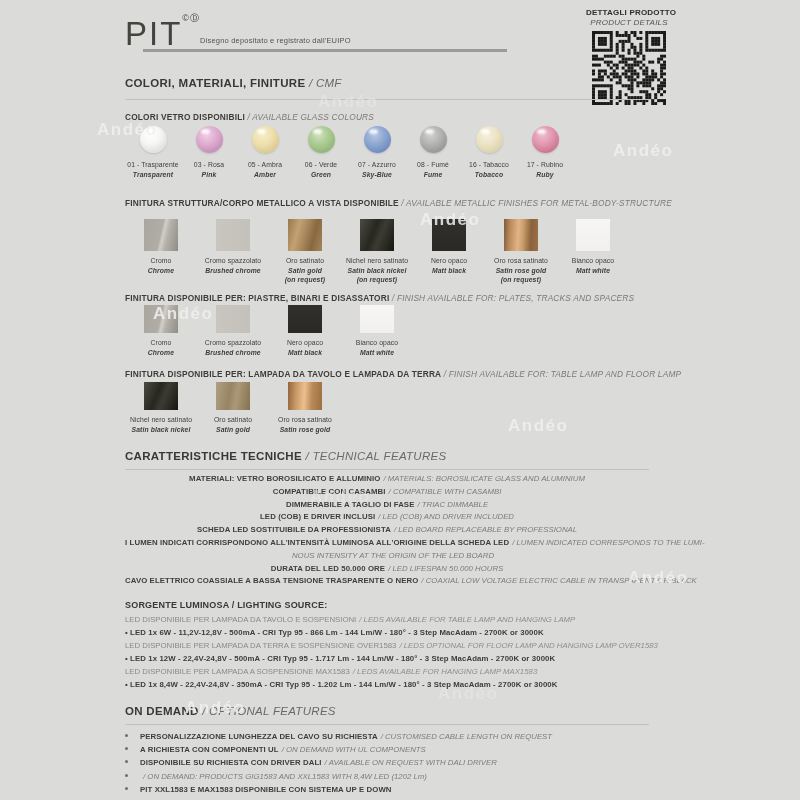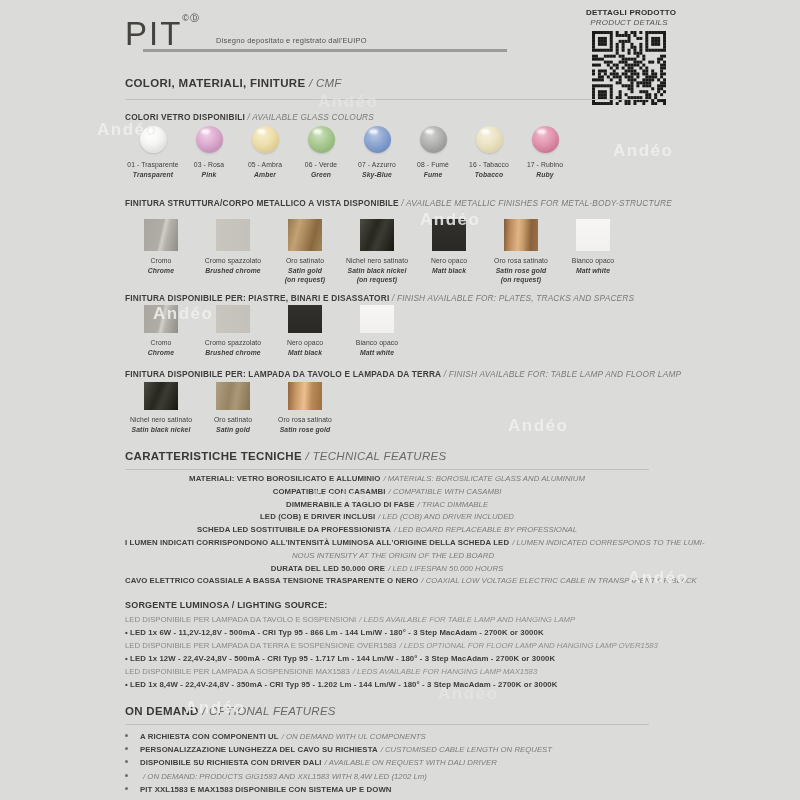--- a/index.html
+++ b/index.html
@@ -6,21 +6,21 @@
   html,body { width:800px; height:800px; }
   body { font-family:"Liberation Sans", sans-serif; background:#dbdbd9; position:relative; overflow:hidden;
          -webkit-font-smoothing:antialiased; color:#3e3c3a; }
   .abs { position:absolute; }
   .content { left:125px; width:524px; }
 
   
   .logo-row { top:14px; display:flex; align-items:flex-end; }
   .logo { font-size:33px; font-weight:normal; letter-spacing:2px; color:#45433f; line-height:1; }
   .logo sup { font-size:9px; letter-spacing:1px; vertical-align:24px; }
-  .tagline { font-size:7.5px; color:#55534f; letter-spacing:.2px; margin-left:16px; padding-bottom:5px; }
+  .tagline { font-size:7.5px; color:#55534f; letter-spacing:.2px; margin-left:0; padding-bottom:5px; }
   .thickbar { top:49px; width:364px; height:3px; background:#9d9b97; }
 
   
   .qr-block { left:586px; top:8px; width:86px; text-align:center; }
   .qr-cap-it { font-size:8px; font-weight:bold; letter-spacing:.2px; color:#2f2d2b; white-space:nowrap; }
   .qr-cap-en { font-size:8px; font-style:italic; color:#56544f; letter-spacing:.2px; margin-top:1px; }
   .qr-svg { margin-top:4px; display:inline-block; }
 
   
   .big-h { font-size:11.5px; white-space:nowrap; letter-spacing:.3px; }
@@ -653,27 +653,27 @@
 </div>
 
 <div class="abs content big-h" style="top:705px;">
   <span class="b">ON DEMAND</span>
   <span class="i">/ OPTIONAL FEATURES</span>
 </div>
 <div class="abs content divider" style="top:724px;"></div>
 <div class="abs content od-list" style="top:730px;">
   <div class="od-row">
       <span class="od-dot"></span>
-      <span class="b">A RICHIESTA CON COMPONENTI UL</span>
-      <span class="i">/ ON DEMAND WITH UL COMPONENTS</span>
+      <span class="b">PERSONALIZZAZIONE LUNGHEZZA DEL CAVO SU RICHIESTA</span>
+      <span class="i">/ CUSTOMISED CABLE LENGTH ON REQUEST</span>
     </div>
   <div class="od-row">
       <span class="od-dot"></span>
-      <span class="b">PERSONALIZZAZIONE LUNGHEZZA DEL CAVO SU RICHIESTA</span>
-      <span class="i">/ CUSTOMISED CABLE LENGTH ON REQUEST</span>
+      <span class="b">A RICHIESTA CON COMPONENTI UL</span>
+      <span class="i">/ ON DEMAND WITH UL COMPONENTS</span>
     </div>
   <div class="od-row">
       <span class="od-dot"></span>
       <span class="b">DISPONIBILE SU RICHIESTA CON DRIVER DALI</span>
       <span class="i">/ AVAILABLE ON REQUEST WITH DALI DRIVER</span>
     </div>
   <div class="od-row">
       <span class="od-dot"></span>
       <span class="i">/ ON DEMAND: PRODUCTS GIG1583 AND XXL1583 WITH 8,4W LED (1202 Lm)</span>
     </div>

